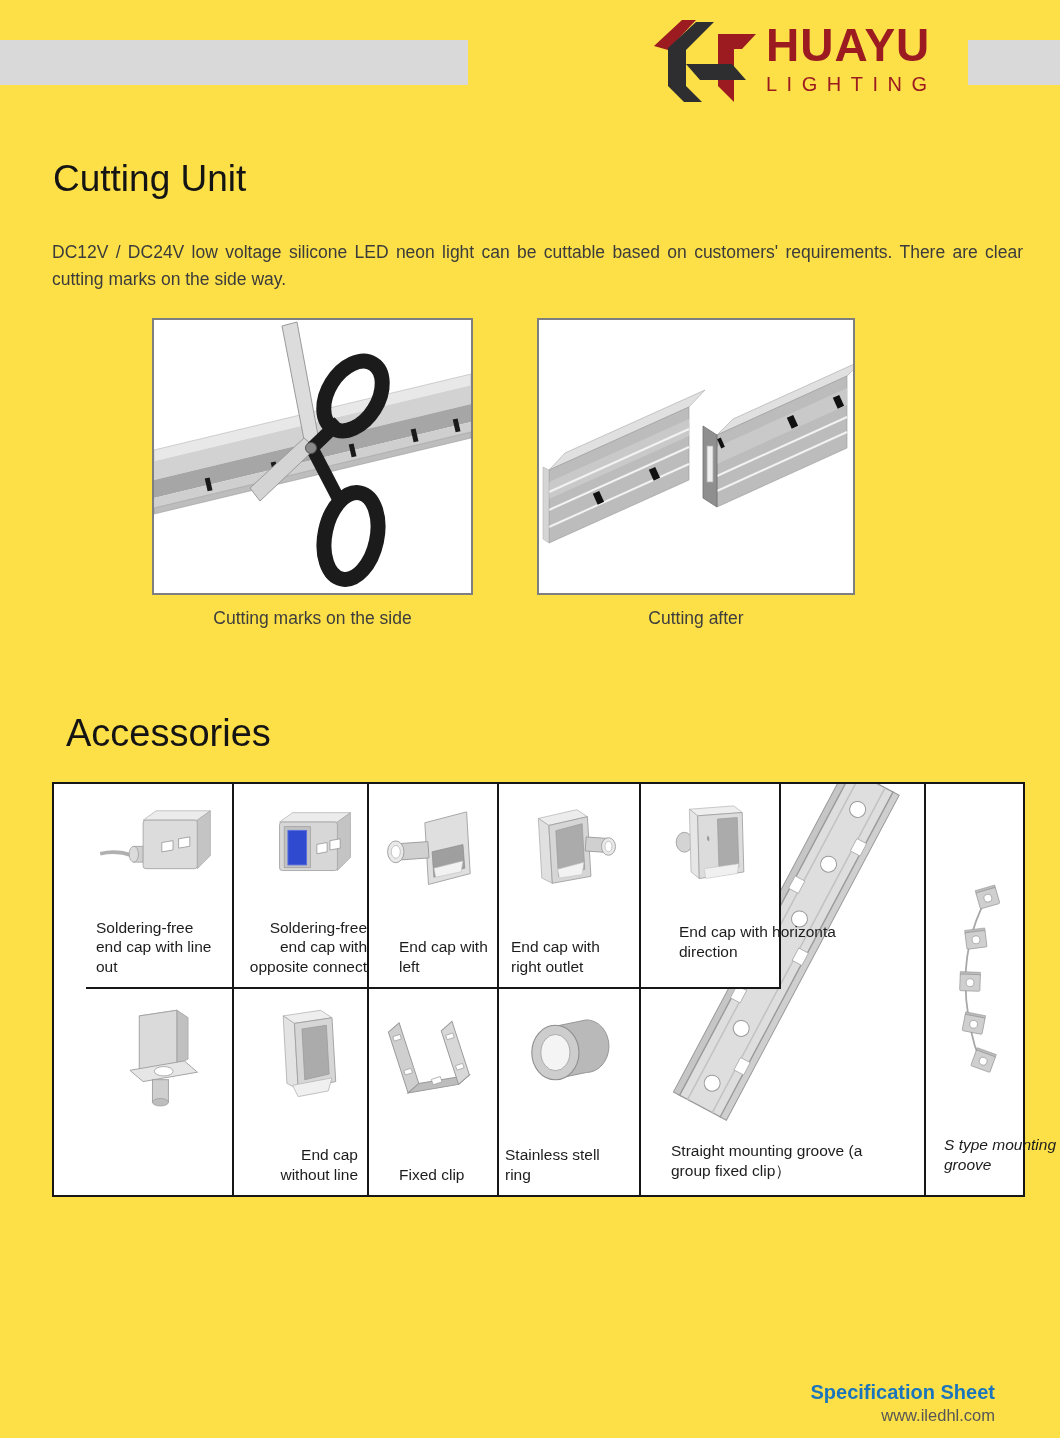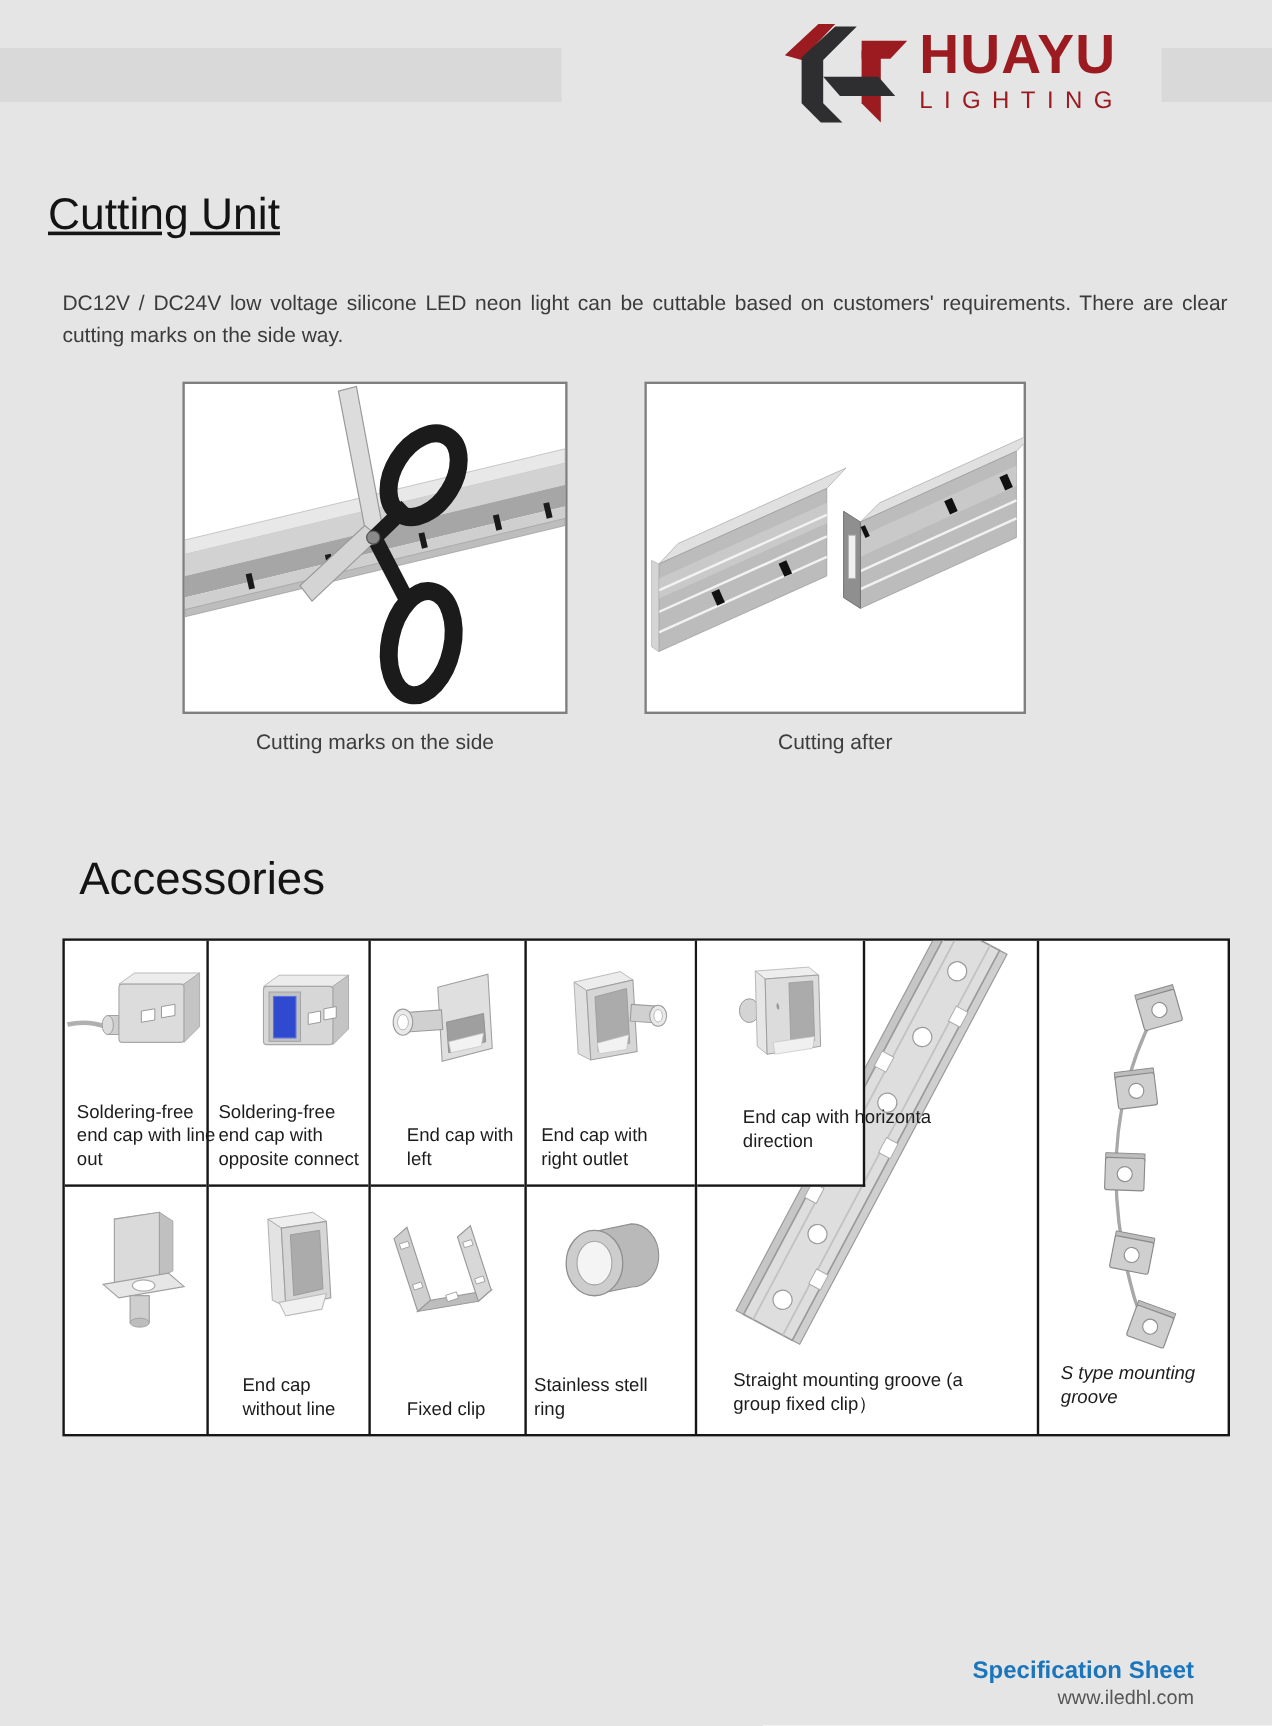--- a/index.html
+++ b/index.html
@@ -1,44 +1,44 @@
 <!DOCTYPE html>
 <html><head>
 <meta charset="utf-8">
 <style>
   html,body{margin:0;padding:0;background:#ffffff;}
   .page{
-    position:relative;width:1060px;height:1438px;background:#e5e5e5;overflow:hidden;
+    position:relative;width:1060px;height:1438px;background:#fde047;overflow:hidden;
     font-family:"Liberation Sans",sans-serif;color:#222;
   }
   
   .hbar{position:absolute;top:40px;height:45px;background:#d9d9d9;}
   .hbar.left{left:0;width:468px;}
   .hbar.right{left:968px;width:92px;}
   .logo{position:absolute;left:648px;top:18px;display:flex;align-items:flex-start;}
   .logo-mark{width:112px;height:86px;}
   .logo-text{margin-left:6px;margin-top:4px;}
   .brand{font-size:46px;font-weight:bold;color:#9b1b20;letter-spacing:1px;line-height:1;}
   .brand-sub{font-size:20px;font-weight:normal;color:#9b1b20;letter-spacing:9.5px;margin-top:5px;}
   
   .h1{position:absolute;font-size:37px;color:#141414;font-weight:400;}
-  .h1.cutting{left:40px;top:158px;text-decoration:underline;}
+  .h1.cutting{left:53px;top:158px;}
   .h1.accessories{left:66px;top:712px;font-size:38px;}
   .para{position:absolute;left:52px;top:239px;width:971px;font-size:17.5px;line-height:1.55;color:#3b3b3b;text-align:justify;}
   
   .figbox{position:absolute;top:318px;height:273px;border:2px solid #7f7f7f;background:#fff;}
   .figbox.f1{left:152px;width:317px;}
   .figbox.f2{left:537px;width:314px;}
   .figcap{position:absolute;top:608px;font-size:17.5px;color:#3d3d3d;text-align:center;}
   .figcap.f1{left:152px;width:321px;}
   .figcap.f2{left:537px;width:318px;}
   
   .acc-table{position:absolute;left:52px;top:782px;width:973px;height:415px;border:2px solid #161616;box-sizing:border-box;display:flex;background:#fff;}
   .acc-col{box-sizing:border-box;border-right:2px solid #161616;display:flex;flex-direction:column;}
-  .acc-col.c1{width:120px;}.acc-col.c2{width:135px;}.acc-col.c3{width:130px;}.acc-col.c4{width:142px;}
+  .acc-col.c1{width:148px;margin-left:32px;}.acc-col.c2{width:135px;text-align:right;}.acc-col.c3{width:130px;}.acc-col.c4{width:142px;}
   .acc-cell{box-sizing:border-box;display:flex;flex-direction:column;position:relative;}
   .acc-cell.r1{height:205px;border-bottom:2px solid #161616;}
   .acc-cell.r2{flex:1;}
   .acc-img{margin:10px auto 0 auto;display:block;}
   .acc-label{font-size:15.5px;line-height:1.28;color:#1c1c1c;margin-top:auto;margin-bottom:10px;}
   .lab1{padding-left:10px;width:121px;}
   .lab2{padding-left:8px;width:125px;}
   .lab3{padding-left:30px;width:96px;}
   .lab4{padding-left:12px;width:110px;}
   .lab6{padding-left:23px;width:102px;}

